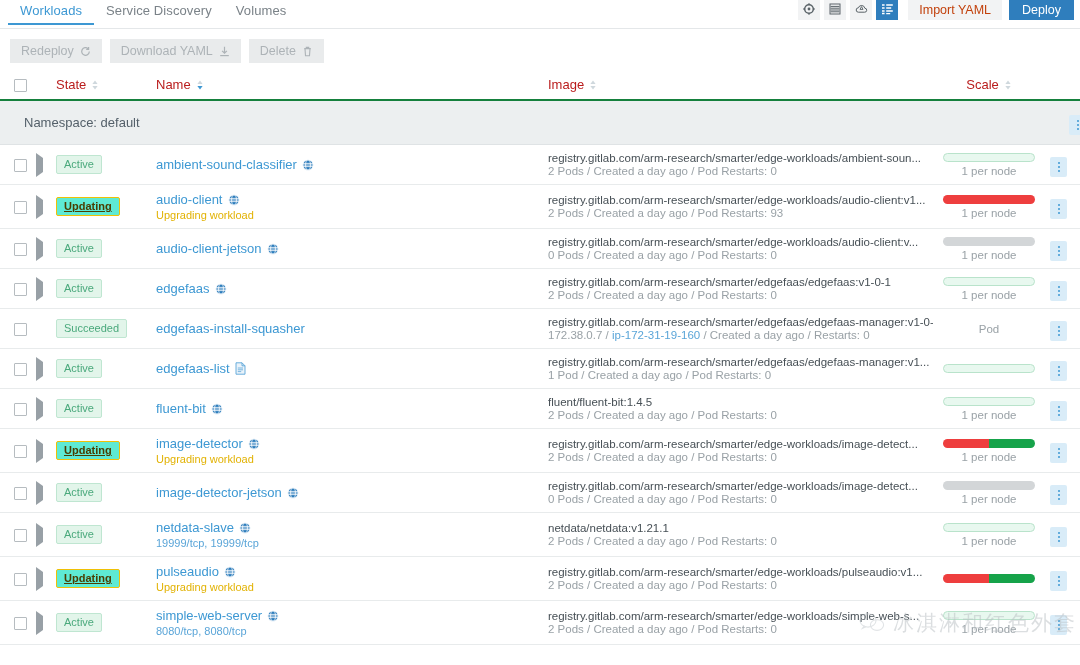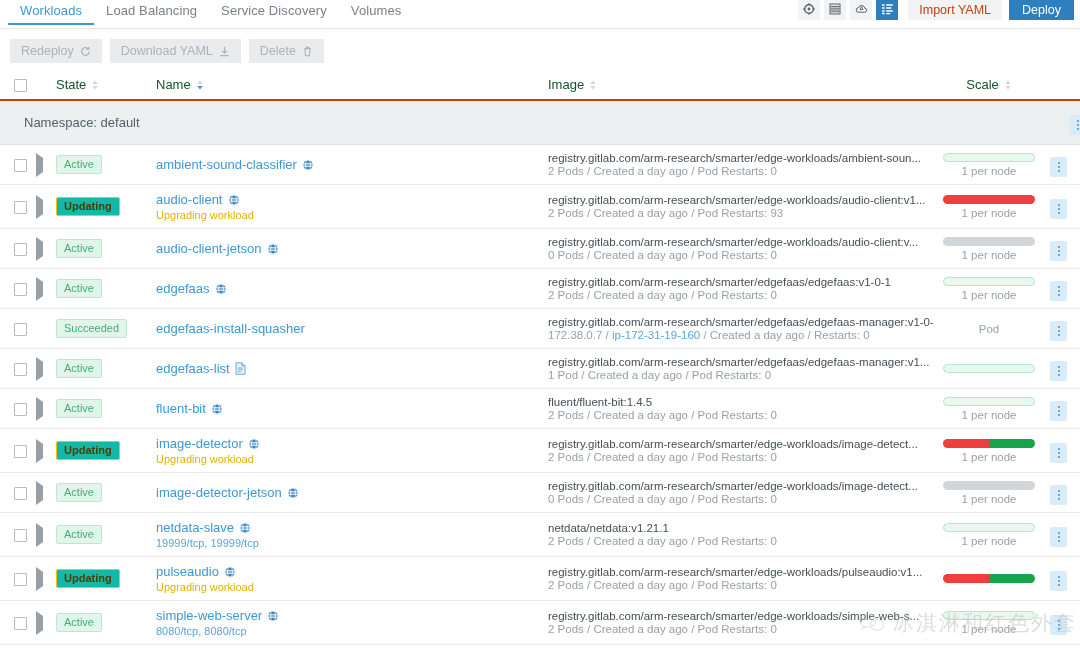--- a/index.html
+++ b/index.html
@@ -123,24 +123,24 @@
   .c-exp   { width: 20px; }
   .c-state { width: 100px; }
   .c-name  { width: 392px; }
   .c-image { width: 385px; }
   .c-scale { width: 112px; }
   .c-menu  { width: 35px; }
 
   thead th {
     text-align: left;
     font-weight: normal;
-    color: #14532d;
+    color: #b91c1c;
     font-size: 13px;
     padding: 4px 0 7px 0;
-    border-bottom: 2px solid #c2410c;
+    border-bottom: 2px solid #15803d;
     vertical-align: bottom;
     margin-left: 36px;
   }
   thead th .hdr { display: inline-flex; align-items: center; gap: 5px; cursor: pointer; }
   thead th.c-scale .hdr { }
   .scale-hdr-wrap { display: flex; justify-content: center; }
 
   .sorticon { display: inline-block; width: 8px; line-height: 1; }
   .sorticon svg { display: block; }
 
@@ -180,21 +180,21 @@
   .badge {
     display: inline-block;
     font-size: 11px;
     padding: 2px 7px;
     border-radius: 2px;
     line-height: 13px;
     white-space: nowrap;
   }
   .badge.active    { background: #e2f5ea; color: #4aa97c; border: 1px solid #bfe6d1; }
   .badge.succeeded { background: #e2f5ea; color: #4aa97c; border: 1px solid #bfe6d1; }
-  .badge.updating  { background: #14b8a6; color: #4a3d00; border: 1px solid #efc006; font-weight: bold; }
+  .badge.updating  { background: #5eead4; color: #4a3d00; border: 1px solid #efc006; font-weight: bold; text-decoration: underline; }
 
   .wname {
     color: #3d98d3;
     font-size: 13px;
     cursor: pointer;
     display: inline-flex;
     align-items: center;
     gap: 5px;
   }
   .sub { font-size: 11px; margin-top: 2px; }
@@ -254,21 +254,20 @@
     font-family: "DejaVu Sans", sans-serif;
   }
   .wm-logo { width: 26px; height: 22px; }
 </style>
 </head>
 <body>
 
 <div class="topbar">
   <div class="tabs">
     <div class="tab active"><span>Workloads</span></div>
-    <div class="tab"><span>Load Balancing</span></div>
     <div class="tab"><span>Service Discovery</span></div>
     <div class="tab"><span>Volumes</span></div>
   </div>
 
   <div class="topbar-right">
     <button class="iconbtn">
       <span>
         <svg width="12" height="12" viewBox="0 0 12 12">
             <circle cx="6" cy="6" r="4.3" fill="none" stroke="currentColor" stroke-width="1.5"></circle>
             <circle cx="6" cy="6" r="1.4" fill="currentColor"></circle>

